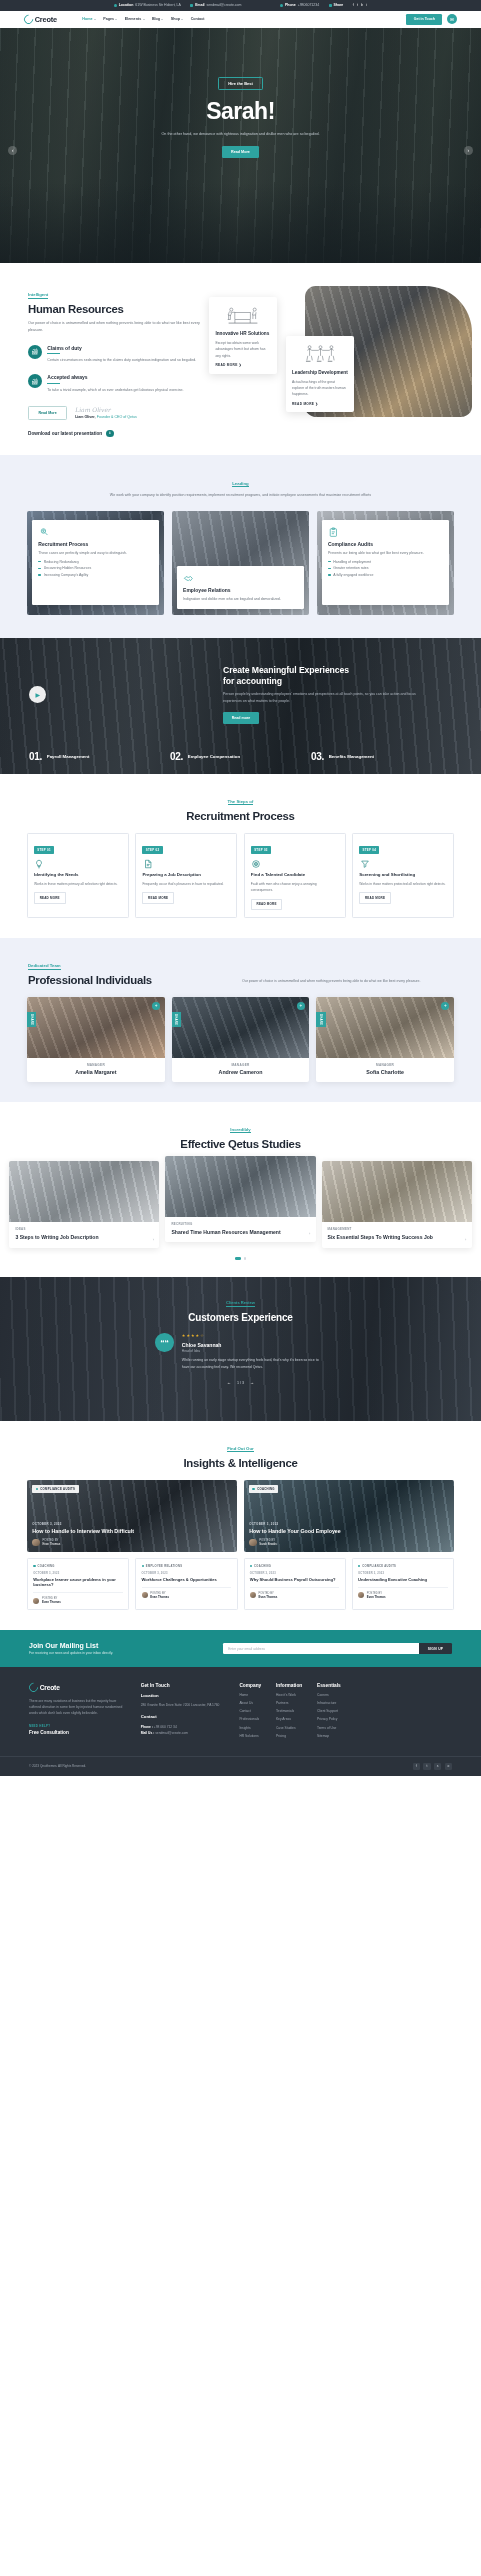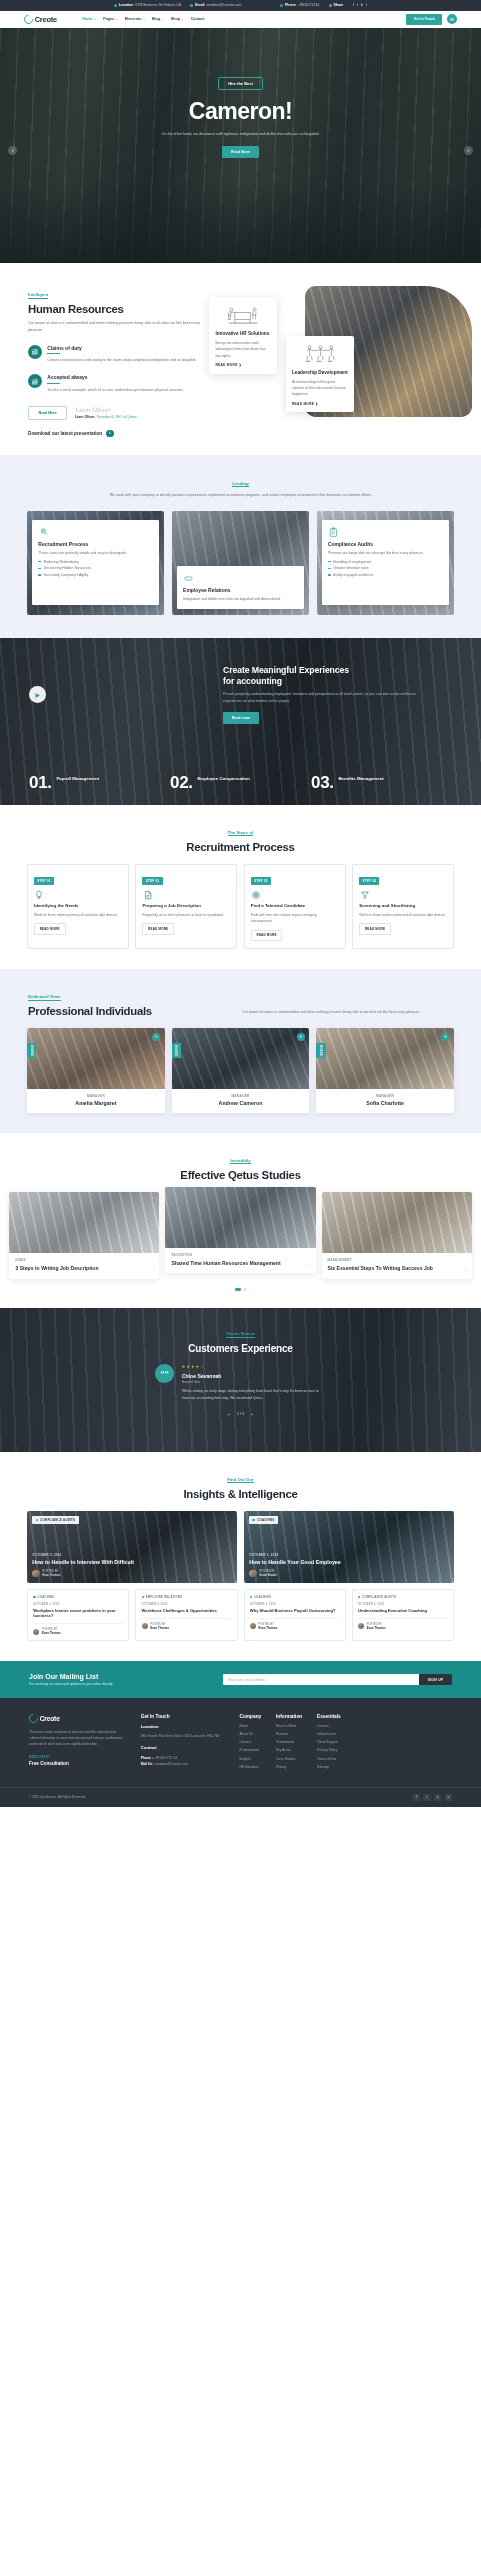--- a/index.html
+++ b/index.html
@@ -97,33 +97,33 @@
   .eff-img::after{content:"";position:absolute;inset:0;background:repeating-linear-gradient(80deg,rgba(255,255,255,.06) 0 2px,rgba(0,0,0,.11) 2px 10.7px);}
   .eff-card { position:absolute; left:5.3px; right:5.3px; bottom:6px; background:#fff; border-radius:1.3px; padding:6px 6px 6.7px; box-shadow:0 1.3px 6px rgba(0,0,0,.1); }
   .eff-card.top { top:9.4px; bottom:9.4px; }
   .ec-ic { width:11.4px;height:11.4px;display:flex;align-items:center;justify-content:center;margin-bottom:3.3px;}
   .ec-h { font-size:5px; font-weight:700; color:#1f2733; }
   .ec-p { font-size:3.5px; line-height:1.9; color:#6b737c; margin-top:2.7px; }
   .ec-li { font-size:3.5px; color:#6b737c; display:flex; align-items:center; gap:2.7px; margin-top:2.7px; }
   .ec-li i { width:2.7px; height:1.3px; background:#2ea3a0; border-radius:0.7px; display:inline-block; }
 
   
-  .sec-dark { position:relative; height:167px; overflow:hidden;
+  .sec-dark { position:relative; height:136px; overflow:hidden;
     background:linear-gradient(100deg,#2a3138 0%,#3b434a 30%,#1f262c 60%,#424a52 100%); }
   .sec-dark::before{content:"";position:absolute;inset:0;background:repeating-linear-gradient(85deg,rgba(255,255,255,.05) 0 2px,rgba(0,0,0,.13) 2px 13.4px);}
   .dk-inner { position:relative; z-index:2; display:flex; padding:27px 29px 0; }
   .dk-l { width:194px; display:flex; align-items:center; }
   .play { width:17.4px;height:17.4px;border-radius:50%;background:rgba(255,255,255,.92);display:flex;align-items:center;justify-content:center;color:#2ea3a0;font-size:6px;}
   .dk-r { width:200px; }
   .dk-h { color:#fff; font-size:8.7px; font-weight:700; line-height:1.25; letter-spacing:-0.1px; }
   .dk-p { color:#b4bcc5; font-size:3.5px; line-height:1.95; margin-top:4.7px; }
   .dk-btn { display:inline-block; margin-top:6.7px; background:#2ea3a0; color:#fff; font-size:3.6px; font-weight:700; padding:4px 8.7px; border-radius:1.3px; }
   .dk-stats { position:absolute; left:0; right:0; bottom:0; z-index:3; display:flex; padding:0 29px 12px; gap:0; }
   .stat { flex:1; display:flex; align-items:flex-start; gap:4.7px; }
-  .stat-n { color:#fff; font-size:17px; font-weight:700; letter-spacing:-0.3px; }
+  .stat-n { color:#fff; font-size:10px; font-weight:700; letter-spacing:-0.3px; }
   .stat-t { color:#fff; font-size:4.4px; font-weight:700; line-height:1.3; padding-top:2.7px; }
 
   
   .sec-steps { background:#fff; padding:18.7px 0 20px; }
   .steps-row { display:flex; gap:6.7px; margin-top:11.4px; padding:0 27px; }
   .step { flex:1; border:0.5px solid #e3e7ee; border-radius:1.3px; padding:6.7px 6px 7.4px; position:relative; }
   .step-badge { background:#2ea3a0; color:#fff; font-size:2.9px; font-weight:700; letter-spacing:0.3px; padding:1.7px 3.3px; border-radius:0.7px; display:inline-block; }
   .step-ic { width:10.7px;height:10.7px;display:flex;align-items:center;justify-content:center;margin:4.7px 0 3.3px;}
   .step-h { font-size:4.4px; font-weight:700; color:#1f2733; line-height:1.3; }
   .step-p { font-size:3.3px; line-height:1.9; color:#6b737c; margin-top:2.7px; }
@@ -308,21 +308,21 @@
       <span class="nav-ic">⊞</span>
     </div>
   </div>
 
   <div class="hero">
     <div class="hero-arrow ha-l">‹</div>
     <div class="hero-arrow ha-r">›</div>
     <div class="hero-inner">
       <div class="hero-badge">Hire the Best</div>
       <div class="hero-h1">
-        <div>Cameron!</div>
+        <div>Sarah!</div>
       </div>
       <div class="hero-sub">On the other hand, we denounce with righteous indignation and dislike men who are so beguiled.</div>
       <span class="hero-btn">Read More</span>
     </div>
   </div>
 
   <div class="sec-hr">
     <div class="hr-left">
       <div class="tagline">Intelligent</div>
       <div class="h2">Human Resources</div>

